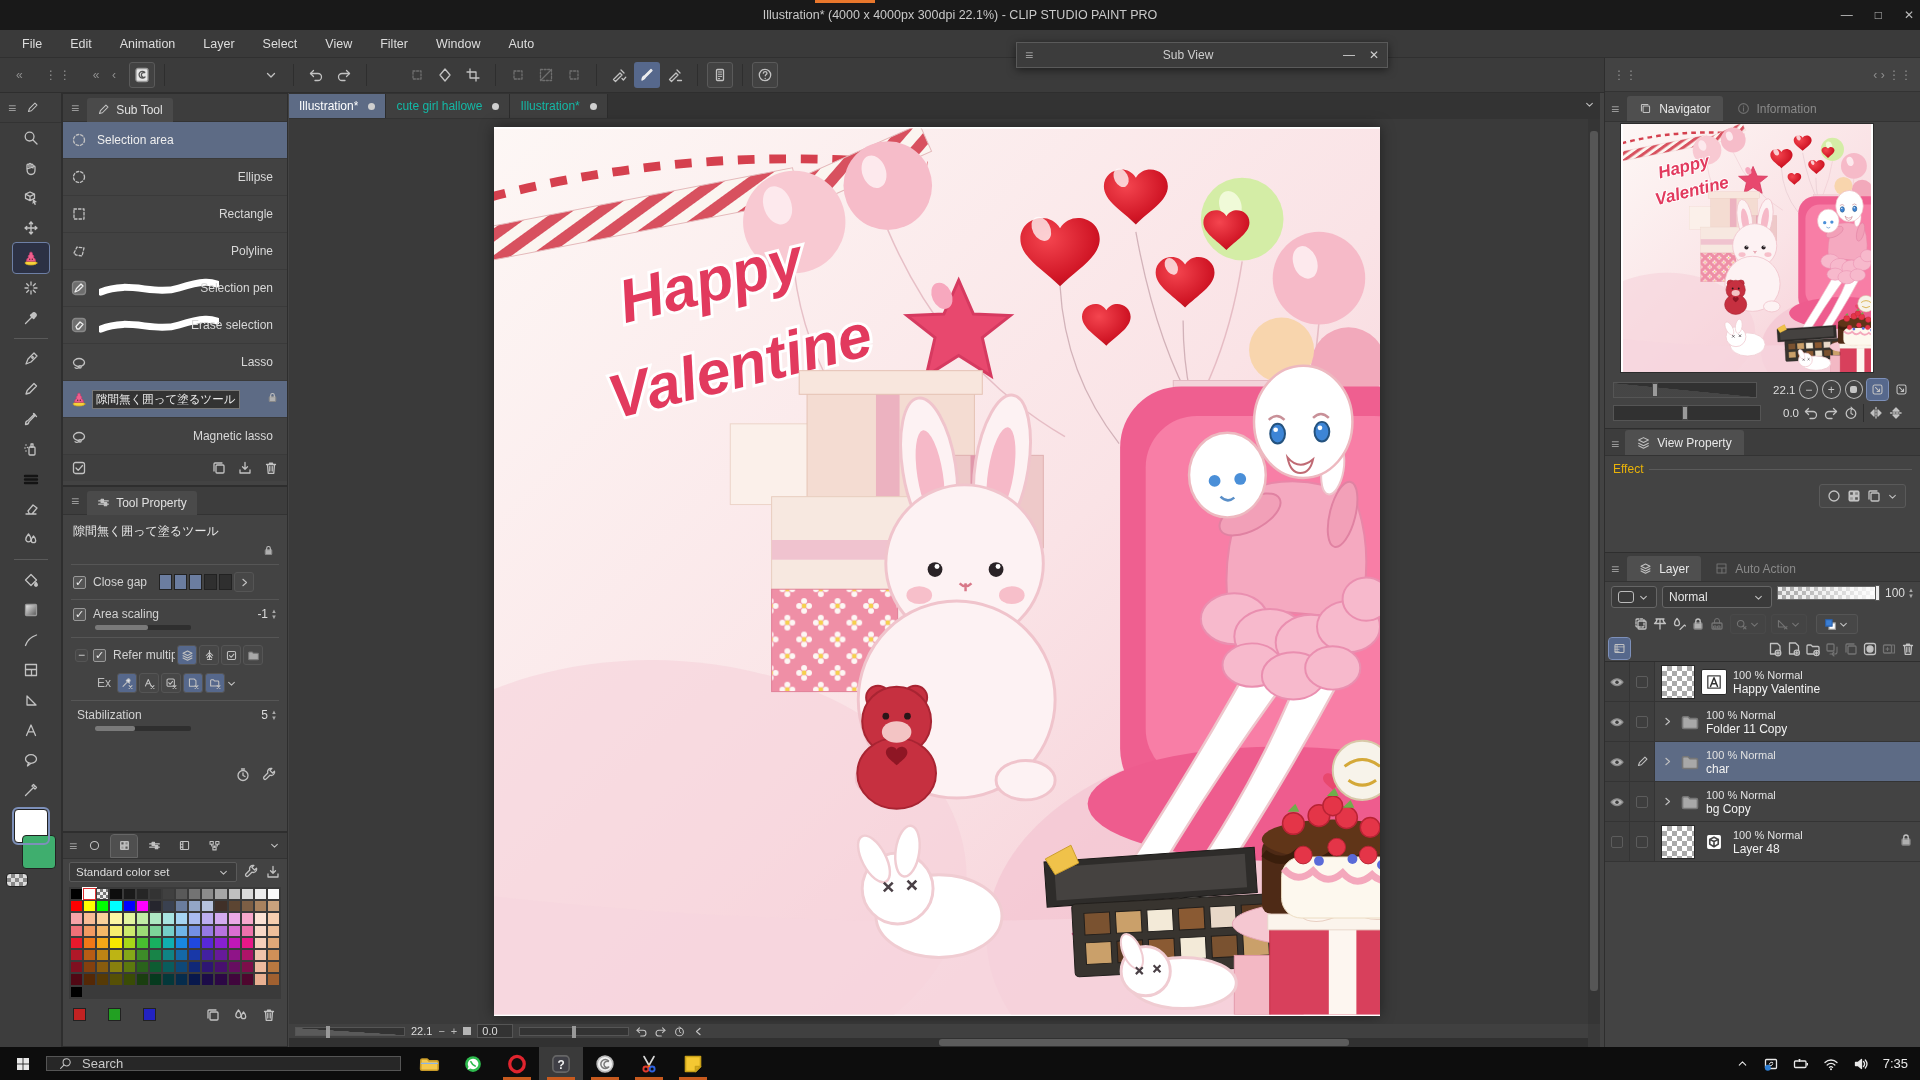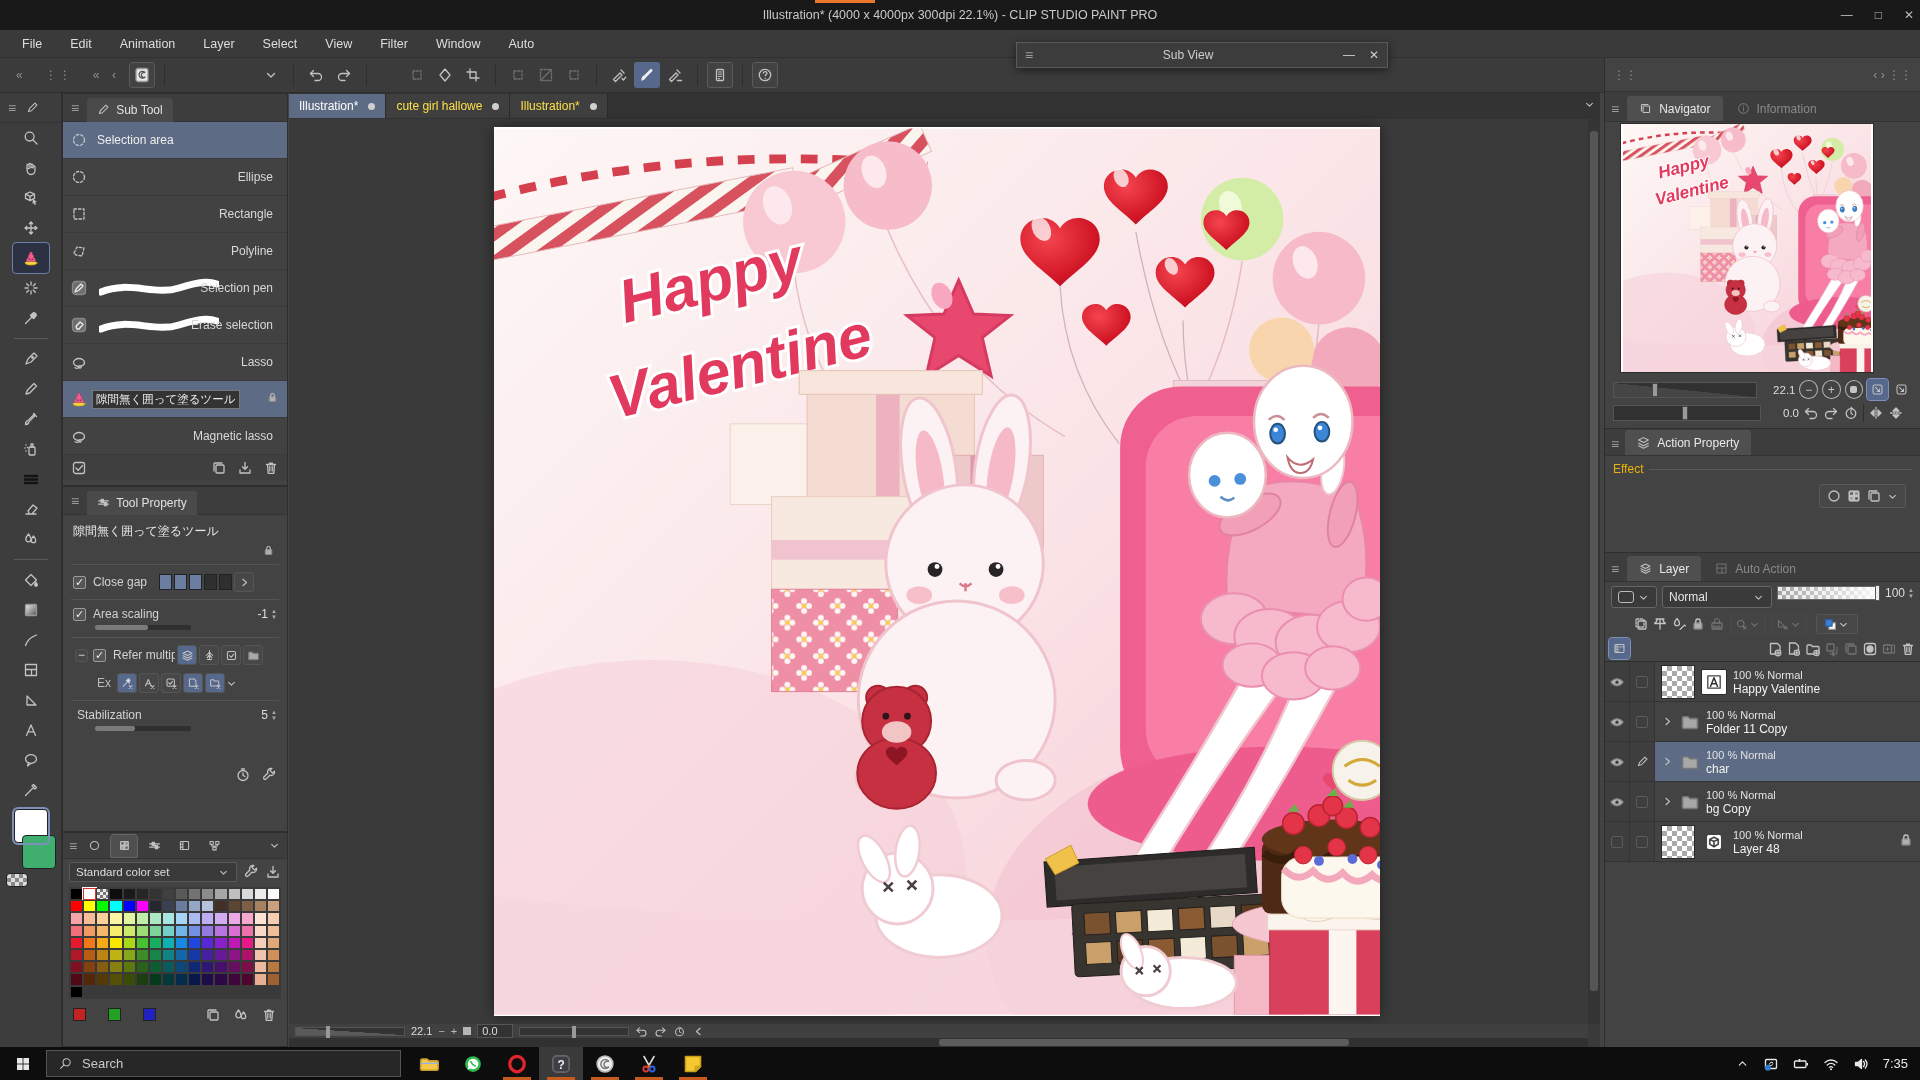--- a/index.html
+++ b/index.html
@@ -66,21 +66,21 @@
   #cgrid{margin:2px 6px;line-height:0;background:#3a3a3a;padding:1px}
   .crow{display:flex}
   .ccell{width:13.3px;height:12.2px;border:1px solid #3a3a3a;display:inline-block}
   .ccell.chk2{background-image:linear-gradient(45deg,#777 25%,transparent 25%,transparent 75%,#777 75%),linear-gradient(45deg,#777 25%,#eee 25%,#eee 75%,#777 75%);background-size:6px 6px;background-position:0 0,3px 3px}
   .ccell.selc{border:1.5px solid #e03030;outline:1px solid #fff}
   #color-foot{display:flex;align-items:center;gap:18px;padding:6px 10px}
   .mini-swatch{width:13px;height:13px;border:1px solid #222}
   
   #canvas-zone{left:289px;top:93px;width:1311px;height:954px;background:#3a3a3a;overflow:hidden}
   #doc-tabs{height:26px;background:#333;display:flex;align-items:center}
-  .doc-tab{height:24px;display:flex;align-items:center;gap:10px;padding:0 10px;background:#3f3f3f;border-right:1px solid #2c2c2c;color:#fde047;font-size:12px;max-width:125px}
+  .doc-tab{height:24px;display:flex;align-items:center;gap:10px;padding:0 10px;background:#3f3f3f;border-right:1px solid #2c2c2c;color:#14b8a6;font-size:12px;max-width:125px}
   .doc-tab.on{background:#5d6b85;color:#fff}
   .doc-tab .dot{width:7px;height:7px;border-radius:50%;background:#cfcfcf;flex:none}
   .doc-tab .lbl{white-space:nowrap;overflow:hidden}
   #viewport{position:absolute;left:0;top:26px;right:12px;bottom:23px;background:#3a3a3a}
   #canvas-art{position:absolute;left:205px;top:8px;width:886px;height:889px;box-shadow:0 0 14px rgba(0,0,0,.45);background:#fff}
   #vscroll{position:absolute;right:0;top:26px;width:12px;bottom:23px;background:#353535}
   #vscroll .thumb{position:absolute;left:2px;right:2px;top:12px;height:860px;background:#565656;border-radius:3px}
   #cnav{position:absolute;left:0;bottom:9px;height:14px;right:12px;background:#404040;display:flex;align-items:center;gap:6px;padding:0 6px;font-size:11px;color:#ddd}
   .cnav-slider{width:110px;height:9px;background:#333;border:1px solid #555;position:relative}
   .cnav-slider .hnd{position:absolute;top:-2px;width:4px;height:12px;background:#999}
@@ -119,21 +119,21 @@
   .lay-thumb.chk2{background-image:linear-gradient(45deg,#aaa 25%,transparent 25%,transparent 75%,#aaa 75%),linear-gradient(45deg,#aaa 25%,#fff 25%,#fff 75%,#aaa 75%);background-size:10px 10px;background-position:0 0,5px 5px}
   .lay-type{width:26px;height:26px;flex:none;display:flex;align-items:center;justify-content:center;background:#fff;border:1px solid #2a2a2a;border-radius:2px}
   .lay-type.plain{background:transparent;border:none}
   .lay-txt{display:flex;flex-direction:column;line-height:14px;min-width:0}
   .lay-txt .l1{font-size:11px;color:#e2e2e2;white-space:nowrap}
   .lay-txt .l2{font-size:12px;color:#f2f2f2;white-space:nowrap;overflow:hidden;text-overflow:ellipsis}
   .emptybox{width:12px;height:12px;border:1px solid #5c5c5c;border-radius:2px}
   
   #taskbar{left:0;top:1047px;width:1920px;height:33px;background:#0d0d0d;display:flex;align-items:center;z-index:10}
   #start-btn{width:46px;height:33px;display:flex;align-items:center;justify-content:center}
-  #tb-search{width:355px;height:27px;background:#272727;border:1px solid #555;display:flex;align-items:center;gap:10px;padding:0 12px;color:#c9c9c9;font-size:13px}
+  #tb-search{width:355px;height:15px;background:#272727;border:1px solid #555;display:flex;align-items:center;gap:10px;padding:0 12px;color:#c9c9c9;font-size:13px}
   .tb-app{width:44px;height:33px;display:flex;align-items:center;justify-content:center;position:relative}
   .tb-app.active{background:#3a3a3a}
   .tb-app.run::after{content:"";position:absolute;bottom:0;left:8px;right:8px;height:3px;background:#c75a1e}
   #tray{margin-left:auto;display:flex;align-items:center;gap:14px;padding-right:12px;color:#e8e8e8;font-size:13px}
 </style>
 </head>
 <body>
 
 <svg width="0" height="0" style="position:absolute">
 <defs>
@@ -1637,21 +1637,21 @@
           <use href="#i-flipv"></use>
         </svg>
     </div>
     
     <div style="display:flex;align-items:flex-end;height:28px;background:#3d3d3d;border-top:1px solid #2e2e2e;border-bottom:1px solid #333;padding-left:6px;margin-top:4px">
       <span class="burger" style="margin:0 6px 3px 0">≡</span>
       <div class="rtab on">
         <svg class="ic sm">
             <use href="#i-layers"></use>
           </svg>
-          <span>Action Property</span>
+          <span>View Property</span>
       </div>
     </div>
     <div style="display:flex;align-items:center;gap:6px;padding:6px 8px;color:#eab308">
       <span>Effect</span>
       <span style="flex:1;height:1px;background:#5a5a5a"></span>
     </div>
     <div style="display:flex;justify-content:flex-end;padding:2px 14px">
       <span style="display:flex;gap:4px;border:1px solid #5a5a5a;border-radius:3px;padding:3px 6px;background:#474747">
         <svg class="ic">
             <use href="#i-circle"></use>

